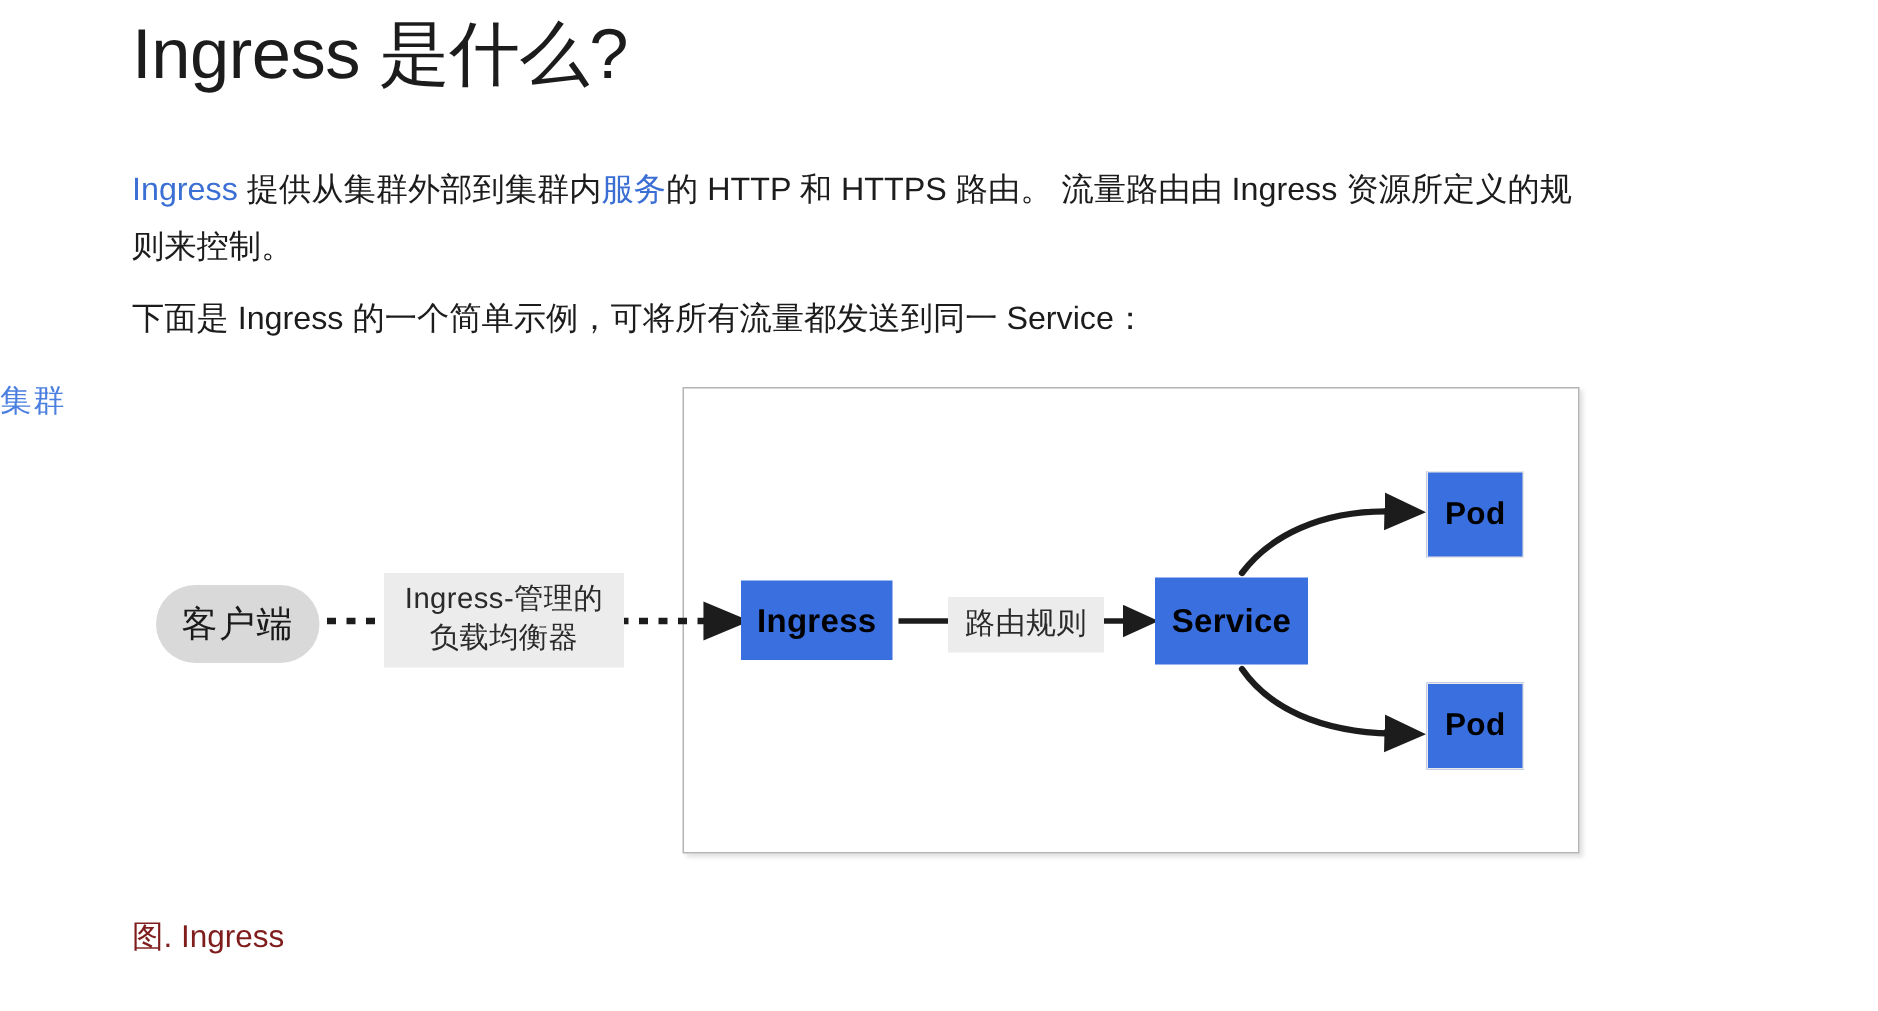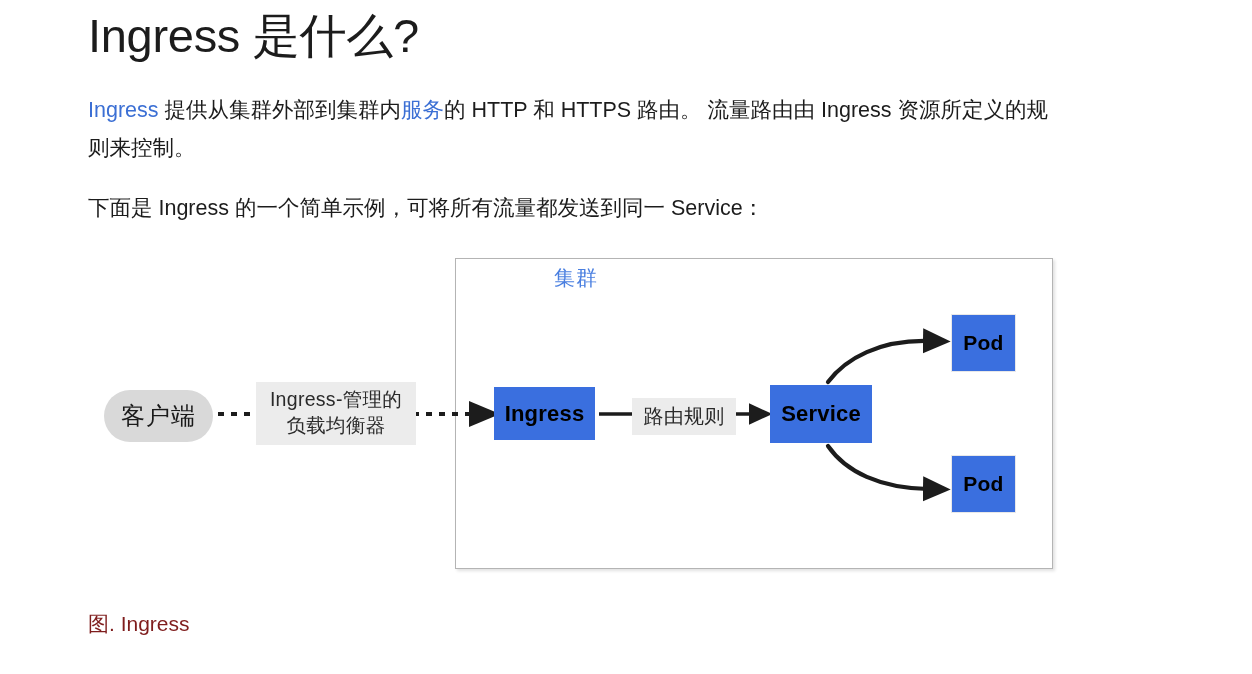--- a/index.html
+++ b/index.html
@@ -42,22 +42,22 @@
     padding-top: 8px;
   }
 
   .para {
     font-size: 21.5px;
     line-height: 38px;
     color: #1c1c1c;
     margin: 0;
     font-weight: 400;
   }
-  .para-1 { margin-top: 28px; width: 972px; }
-  .para-2 { margin-top: 22px; }
+  .para-1 { margin-top: 44px; width: 972px; }
+  .para-2 { margin-top: 10px; }
 
   .link {
     color: #3b6fd4;
     text-decoration: none;
     cursor: pointer;
   }
 
   .caption {
     position: absolute;
     left: 88px;
@@ -83,23 +83,23 @@
     height: 311px;
     background: #ffffff;
     border: 1.4px solid #b4b4b4;
     box-shadow: 2px 2px 3px rgba(0,0,0,0.12);
     box-sizing: border-box;
   }
 
   .cluster-label {
     position: absolute;
     left: 0;
-    top: 24px;
+    top: 13px;
     width: 598px;
-    text-align: right;
+    text-align: left;
     font-size: 21px;
     color: #4a7fe0;
     font-weight: 500;
     letter-spacing: 1px;
   }
 
   .node {
     position: absolute;
     background: #3a6fdf;
     color: #000000;

